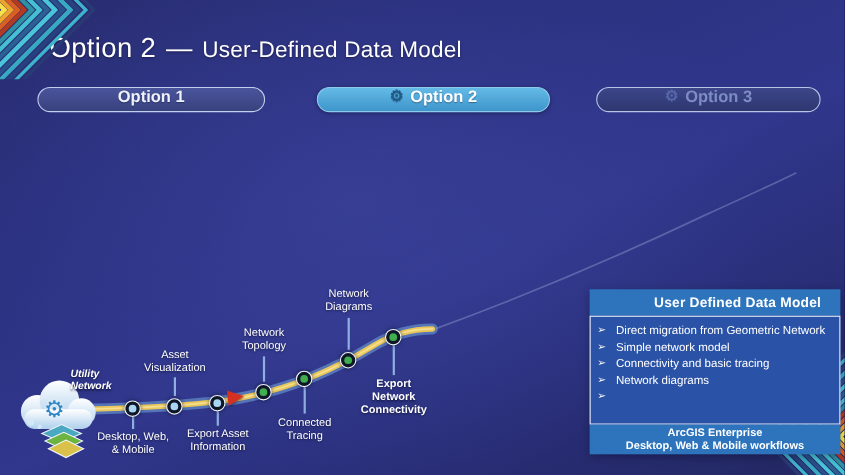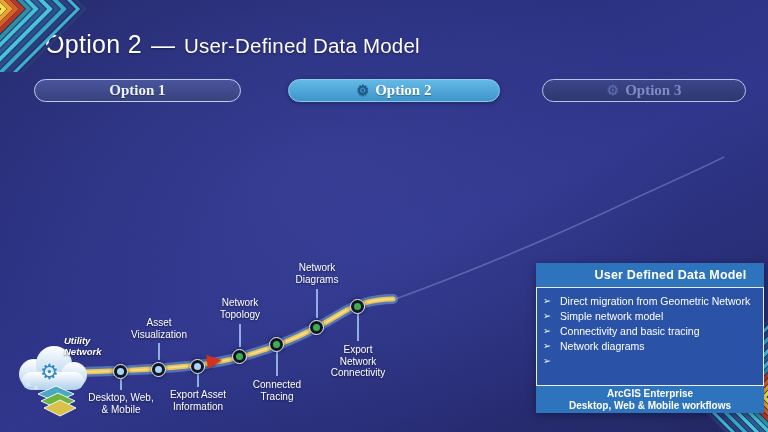--- a/index.html
+++ b/index.html
@@ -12,22 +12,22 @@
   }
   .abs{position:absolute;}
   
   .title{left:45px;top:30px;display:flex;align-items:baseline;white-space:nowrap;
     text-shadow:0 1px 2px rgba(0,0,20,.45);}
   .title .t1{font-size:25px;letter-spacing:.3px;}
   .title .dash{font-size:24px;margin:0 9px;}
   .title .t2{font-size:20.5px;letter-spacing:.2px;}
   
   .btn{position:absolute;top:79px;height:23px;border-radius:12px;display:flex;
-    align-items:center;justify-content:center;font-weight:bold;font-size:15px;
-    box-sizing:border-box;text-shadow:0 1px 1px rgba(0,0,30,.35);cursor:default;font-family:Liberation Serif, serif;}
+    align-items:flex-start;justify-content:center;font-weight:bold;font-size:15px;
+    box-sizing:border-box;text-shadow:0 1px 1px rgba(0,0,30,.35);cursor:default;}
   .btn-inactive{left:34px;width:207px;border:1.5px solid #c3cdec;color:#eef2fa;
     background:linear-gradient(180deg,#4a549b 0%,#38427f 100%);}
   .btn-active{left:288px;width:212px;border:1.5px solid #8fcbe8;color:#ffffff;
     background:linear-gradient(180deg,#64bae6 0%,#3d95cb 100%);
     box-shadow:0 1px 4px rgba(0,0,30,.4);}
   .btn-disabled{left:542px;width:204px;border:1.5px solid #b9c3e6;color:#7e8cc4;
     background:linear-gradient(180deg,#3c4689 0%,#2e3770 100%);text-shadow:none;}
   .gear{font-size:14px;margin-right:6px;line-height:1;}
   .btn-active .gear{color:#1d5a88;}
   .btn-disabled .gear{color:#5666a8;}
@@ -210,21 +210,21 @@
   <div class="tick" style="left:316px;top:289px;height:29px;"></div>
   <div class="mlabel" style="left:269px;top:262px;">
     <span>Network</span>
       <span>Diagrams</span>
   </div>
 
   <div class="dot dot-green abs" style="left:350px;top:299px;">
       <i></i>
     </div>
   <div class="tick" style="left:357px;top:314px;height:27px;"></div>
-  <div class="mlabel" style="left:310px;top:344px;">
+  <div class="mlabel" style="left:310px;top:344px;font-weight:bold;">
     <span>Export</span>
       <span>Network</span>
       <span>Connectivity</span>
   </div>
 
   <div class="abs panel">
     <div class="panel-header">User Defined Data Model</div>
     <div class="panel-body">
       <ul>
         <li>

